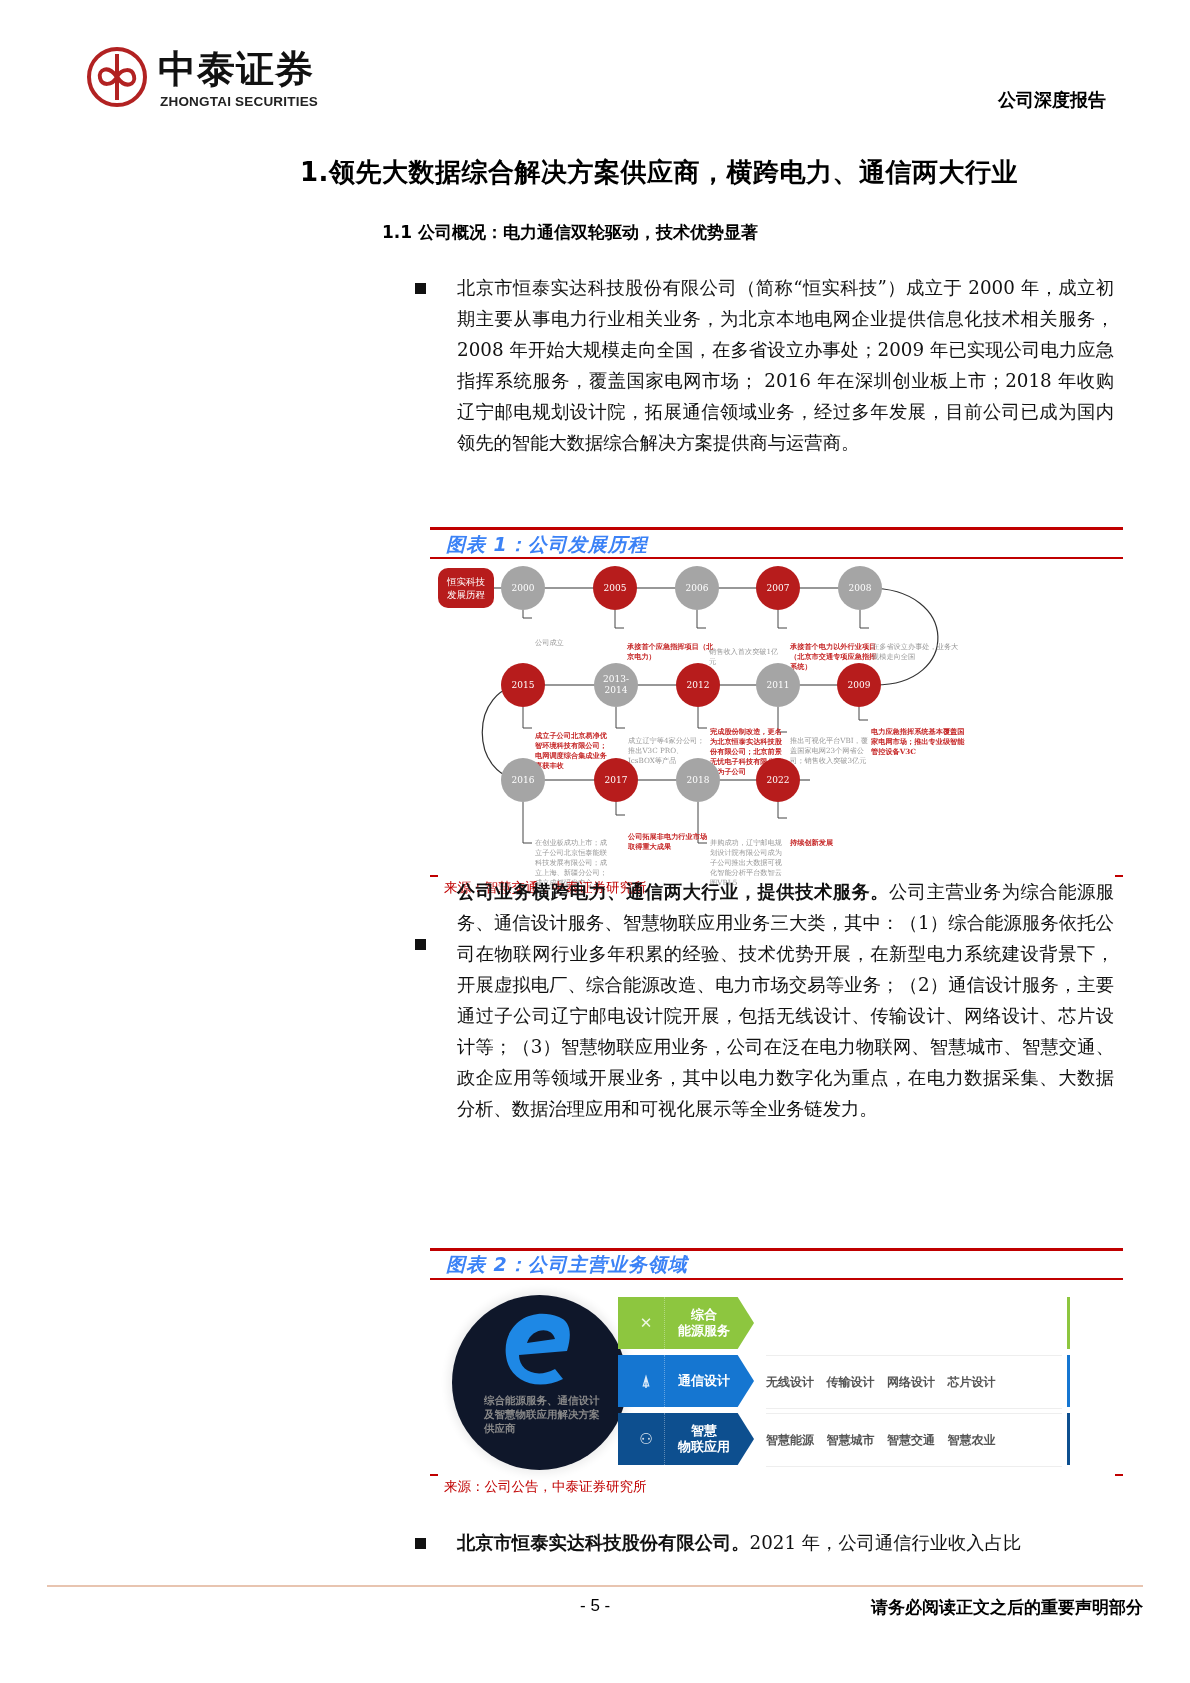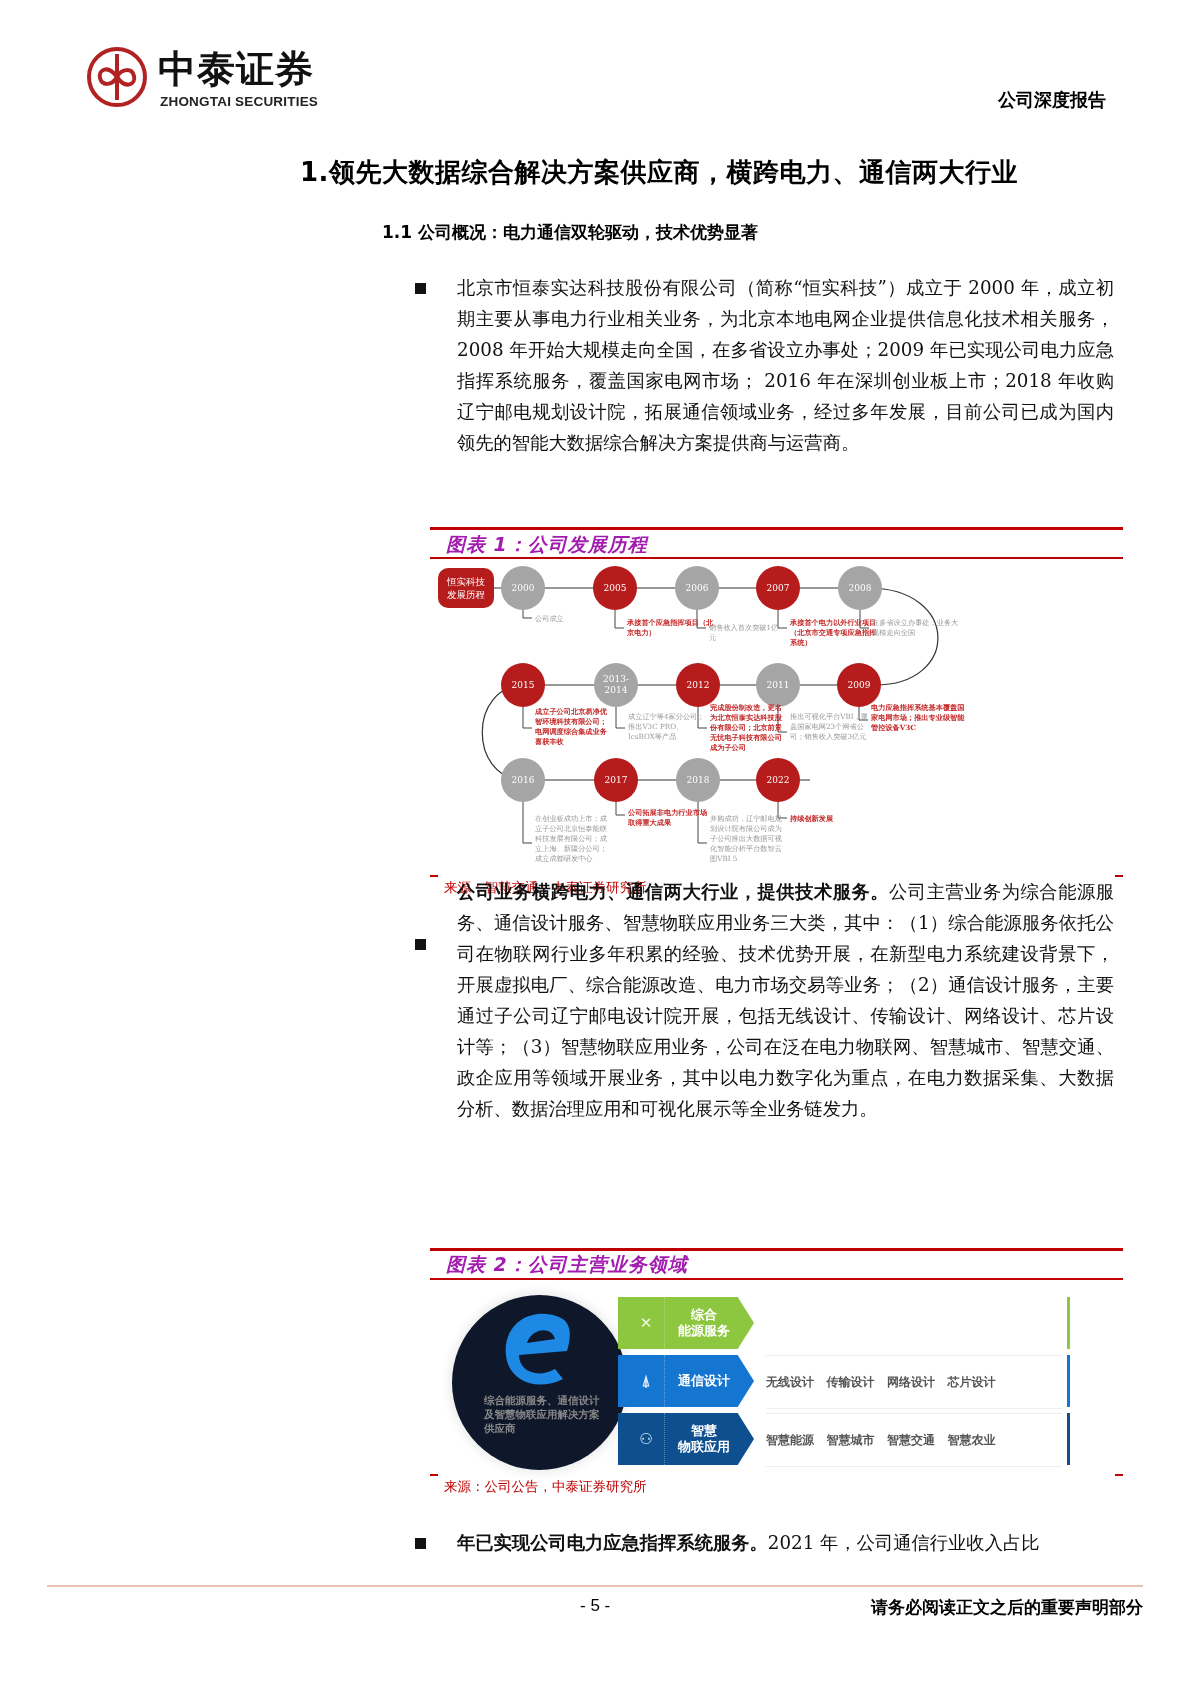--- a/index.html
+++ b/index.html
@@ -13,31 +13,31 @@
   .report-type { right:84px; top:88px; font-size:18px; font-weight:bold; }
   
   .h1 { left:300px; top:155px; font-family:"DejaVu Sans","Liberation Sans",sans-serif; font-size:26px; font-weight:bold; letter-spacing:0.5px; }
   .h2 { left:382px; top:221px; font-family:"DejaVu Sans","Liberation Sans",sans-serif; font-size:17px; font-weight:bold; }
   
   .bullet { width:11px; height:11px; background:#111; }
   .para { left:457px; width:657px; font-size:18.3px; line-height:31px; text-align:justify; text-align-last:left; color:#111; }
   .para b { font-weight:bold; }
   
   .fig-top { left:430px; width:693px; height:3px; background:#c00000; }
-  .fig-title { left:446px; font-family:"DejaVu Sans","Liberation Sans",sans-serif; font-size:19px; font-weight:bold; font-style:italic; color:#a21caf; letter-spacing:1px; }
+  .fig-title { left:446px; font-family:"DejaVu Sans","Liberation Sans",sans-serif; font-size:19px; font-weight:bold; font-style:italic; color:#3b82f6; letter-spacing:1px; }
   .fig-under { left:430px; width:693px; height:1.5px; background:#c00000; }
   .fig-src { left:444px; font-size:13.5px; color:#c00000; }
   .tick { width:8px; height:1.5px; background:#c00000; }
   
   .tl { left:450px; top:560px; width:640px; height:320px; }
   .node { position:absolute; width:44px; height:44px; border-radius:50%; display:flex; align-items:center; justify-content:center; font-size:9px; color:#fff; text-align:center; line-height:11px; }
   .node.red { background:#b71c1c; }
   .node.gray { background:#a5a5a5; }
   .start { position:absolute; width:56px; height:40px; border-radius:10px; background:#b71c1c; color:#fff; font-size:9.5px; line-height:13px; display:flex; align-items:center; justify-content:center; text-align:center; }
-  .note { position:absolute; font-size:7.2px; line-height:10px; width:92px; }
+  .note { position:absolute; font-size:7.2px; line-height:10px; width:92px;margin-top:24px; }
   .note.red { color:#c62828; font-weight:bold; }
   .note.gray { color:#999; }
   
   .biz { left:440px; top:1285px; width:650px; height:200px; }
   .biz-circle { position:absolute; left:12px; top:10px; width:175px; height:175px; border-radius:50%; background:#0f172a; box-shadow:0 0 8px 4px #eee; }
   .biz-circle-text { position:absolute; left:32px; top:98px; width:120px; font-family:"DejaVu Sans",sans-serif; font-size:10.5px; line-height:14px; color:#888; font-weight:bold; }
   .row { position:absolute; left:178px; width:452px; height:52px; }
   .row .tag { position:absolute; left:0; top:0; width:136px; height:52px; color:#fff; font-family:"DejaVu Sans",sans-serif; font-weight:bold; clip-path:polygon(0 0,88% 0,100% 50%,88% 100%,0 100%); }
   .row .tag .ico { position:absolute; left:10px; top:0; width:36px; height:52px; display:flex; align-items:center; justify-content:center; font-size:15px; opacity:0.85; border-right:1px dotted rgba(255,255,255,0.4); }
   .row .tag .lbl { position:absolute; left:48px; top:0; width:76px; height:52px; display:flex; align-items:center; justify-content:center; text-align:center; font-size:13px; line-height:16px; }
@@ -188,18 +188,18 @@
     <div class="bar" style="background:#0d4f8f;"></div>
   </div>
 </div>
 
 <div class="abs tick" style="left:430px;top:1474px;"></div>
 <div class="abs tick" style="left:1115px;top:1474px;"></div>
 <div class="abs fig-src" style="top:1478px;">来源：公司公告，中泰证券研究所</div>
 
 <div class="abs bullet" style="left:415px;top:1538px;"></div>
 <div class="abs para" style="top:1527px;">
-  <b>年已实现公司电力应急指挥系统服务。</b><span>2021 年，公司通信行业收入占比</span>
+  <b>北京市恒泰实达科技股份有限公司。</b><span>2021 年，公司通信行业收入占比</span>
 </div>
 
 <div class="abs foot-line"></div>
 <div class="abs page-num">- 5 -</div>
 <div class="abs disclaimer">请务必阅读正文之后的重要声明部分</div>
 
 </body></html>

